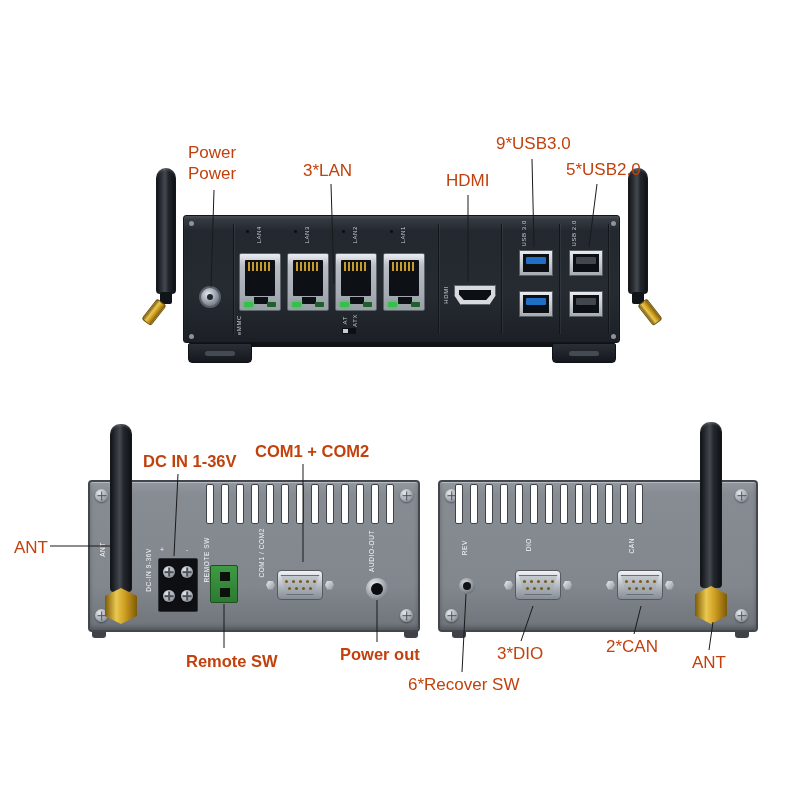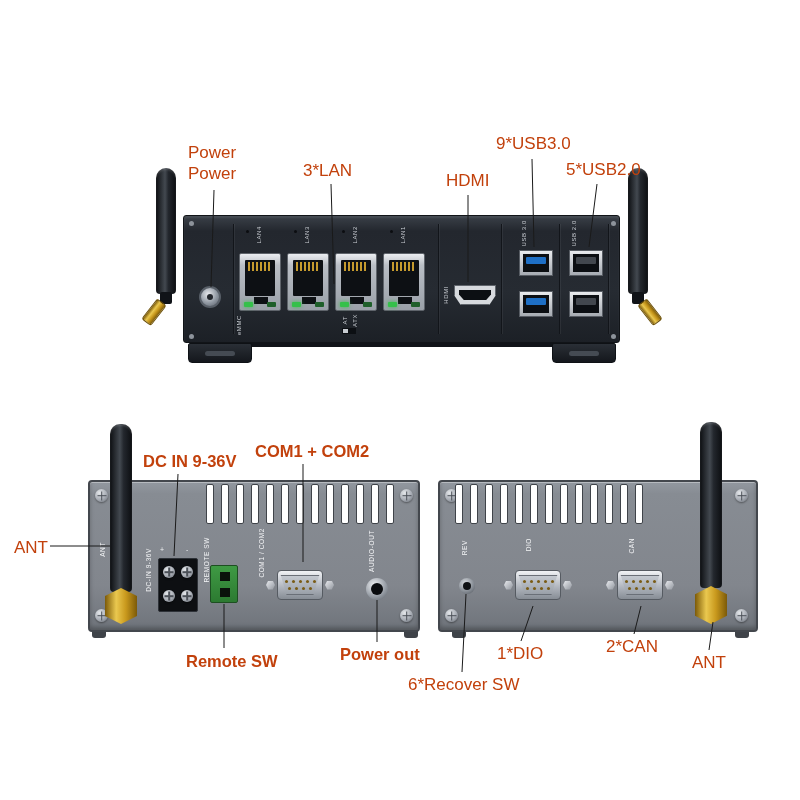--- a/index.html
+++ b/index.html
@@ -356,23 +356,23 @@
   <div class="callout" style="left:188px;top:142px">
     <div>Power</div>
     <div>Power</div>
   </div>
   <div class="callout" style="left:303px;top:160px">3*LAN</div>
   <div class="callout" style="left:446px;top:170px">HDMI</div>
   <div class="callout" style="left:496px;top:133px">9*USB3.0</div>
   <div class="callout" style="left:566px;top:159px">5*USB2.0</div>
 
   <div class="callout" style="left:14px;top:537px">ANT</div>
-  <div class="callout bold" style="left:143px;top:451px">DC IN 9-36V</div>
+  <div class="callout bold" style="left:143px;top:451px">DC IN 1-36V</div>
   <div class="callout bold" style="left:255px;top:441px">COM1 + COM2</div>
   <div class="callout bold" style="left:186px;top:651px">Remote SW</div>
   <div class="callout bold" style="left:340px;top:644px">Power out</div>
 
   <div class="callout" style="left:408px;top:674px">6*Recover SW</div>
-  <div class="callout" style="left:497px;top:643px">1*DIO</div>
+  <div class="callout" style="left:497px;top:643px">3*DIO</div>
   <div class="callout" style="left:606px;top:636px">2*CAN</div>
   <div class="callout" style="left:692px;top:652px">ANT</div>
 
 </div>
 
 </body></html>

